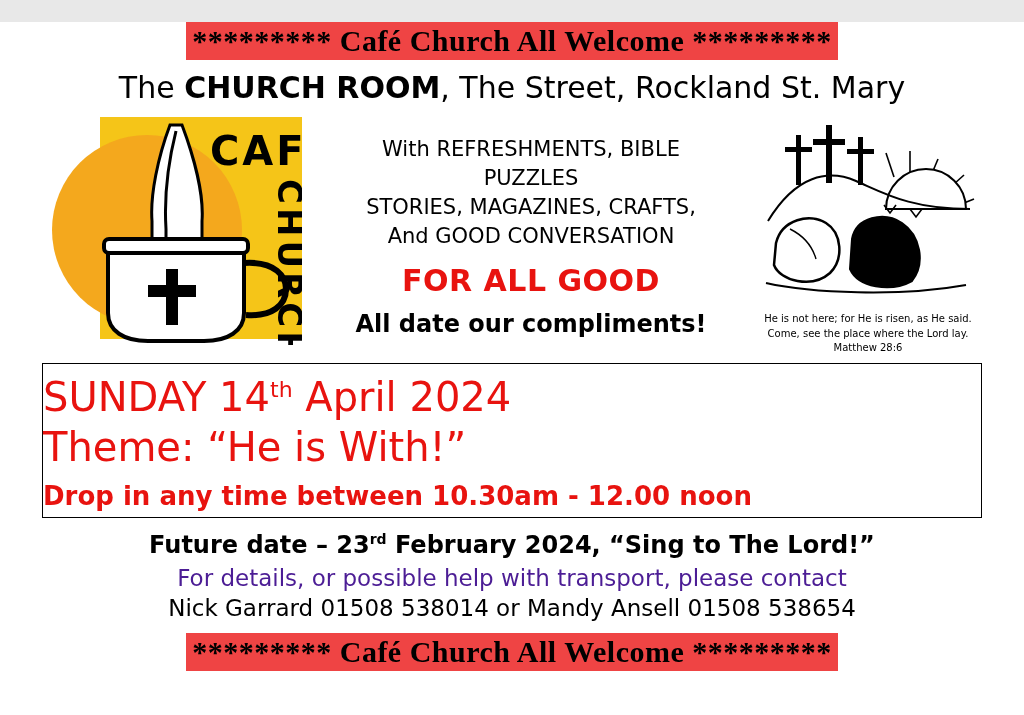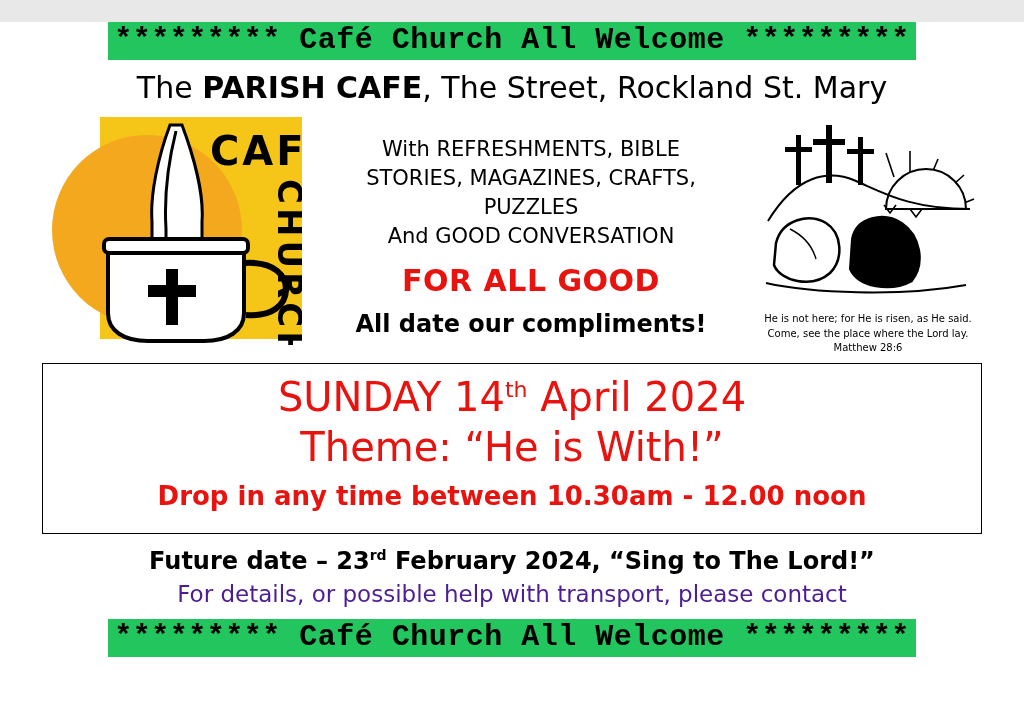--- a/index.html
+++ b/index.html
@@ -20,23 +20,23 @@
     background: #ffffff;
     box-sizing: border-box;
   }
 
   
   .banner-wrap {
     text-align: center;
   }
   .banner {
     display: inline-block;
-    background: #22c55e;
+    background: #ef4444;
     color: #000000;
-    font-family: Liberation Mono, monospace;
+    font-family: Liberation Serif, serif;
     font-weight: bold;
     font-size: 30px;
     letter-spacing: 0.5px;
     padding: 2px 6px 3px 6px;
     line-height: 1.1;
     white-space: nowrap;
   }
   .top-banner {
     margin-top: 22px;
   }
@@ -126,22 +126,21 @@
     font-size: 10px;
     line-height: 1.25;
     color: #000;
     margin-top: 2px;
   }
 
   
   .boxed {
     margin: 8px 42px 0 42px;
     border: 1.5px solid #000;
-    padding: 10px 0 22px 0;
-    text-align: center;
+    padding: 10px 0 6px 0;
   }
   .boxed .date {
     color: #e8130f;
     font-family: "DejaVu Sans", sans-serif;
     font-size: 40px;
     line-height: 1.18;
     white-space: nowrap;
   }
   .boxed .date sup { font-size: 22px; }
   .boxed .theme {
@@ -193,21 +192,21 @@
 </head>
 <body>
 
 <div class="poster">
 
   <div class="banner-wrap top-banner">
     <span class="banner">********* Café Church All Welcome *********</span>
   </div>
 
   <div class="address">
-    <span>The </span><b>PARISH CAFE</b><span>, The Street, Rockland St. Mary</span>
+    <span>The </span><b>CHURCH ROOM</b><span>, The Street, Rockland St. Mary</span>
   </div>
 
   <div class="band">
 
     <div class="logo">
       <div class="yellowbox"></div>
       <div class="orangecircle"></div>
       <svg width="250" height="228" viewBox="0 0 250 228">
 
         <path d="M118 8 C106 40 98 78 100 104 L100 150 L150 150 L150 104 C152 78 142 40 130 8 Z" fill="#ffffff" stroke="#000000" stroke-width="3"></path>
@@ -223,22 +222,22 @@
         <rect x="96" y="168" width="48" height="12" fill="#000000"></rect>
 
         <text x="158" y="48" font-family="'DejaVu Sans', sans-serif" font-size="40" font-weight="bold" fill="#000000" letter-spacing="3">CAFE</text>
 
         <text transform="translate(226,62) rotate(90)" font-family="'DejaVu Sans', sans-serif" font-size="34" font-weight="bold" fill="#000000" letter-spacing="4">CHURCH</text>
       </svg>
     </div>
 
     <div class="center-col">
       <div class="line">With REFRESHMENTS, BIBLE</div>
+      <div class="line">PUZZLES</div>
       <div class="line">STORIES, MAGAZINES, CRAFTS,</div>
-      <div class="line">PUZZLES</div>
       <div class="line">And GOOD CONVERSATION</div>
       <div class="forages">FOR ALL GOOD</div>
       <div class="compliments">All date our compliments!</div>
     </div>
 
     <div class="tomb">
       <svg width="216" height="190" viewBox="0 0 216 190">
 
         <g stroke="#000" stroke-width="1.6" fill="none">
           <path d="M150 62 L150 34"></path>
@@ -286,19 +285,20 @@
     </div>
     <div class="theme">Theme: “He is With!”</div>
     <div class="dropin">Drop in any time between 10.30am  -  12.00 noon</div>
   </div>
 
   <div class="footer">
     <div class="future">
       <span>Future date – 23</span><sup>rd</sup><span> February 2024, “Sing to The Lord!”</span>
     </div>
     <div class="details">For details, or possible help with transport, please contact</div>
+    <div class="contact">Nick Garrard 01508 538014 or Mandy Ansell 01508 538654</div>
   </div>
 
   <div class="banner-wrap bottom-banner-wrap">
     <span class="banner">********* Café Church All Welcome *********</span>
   </div>
 
 </div>
 
 </body></html>

